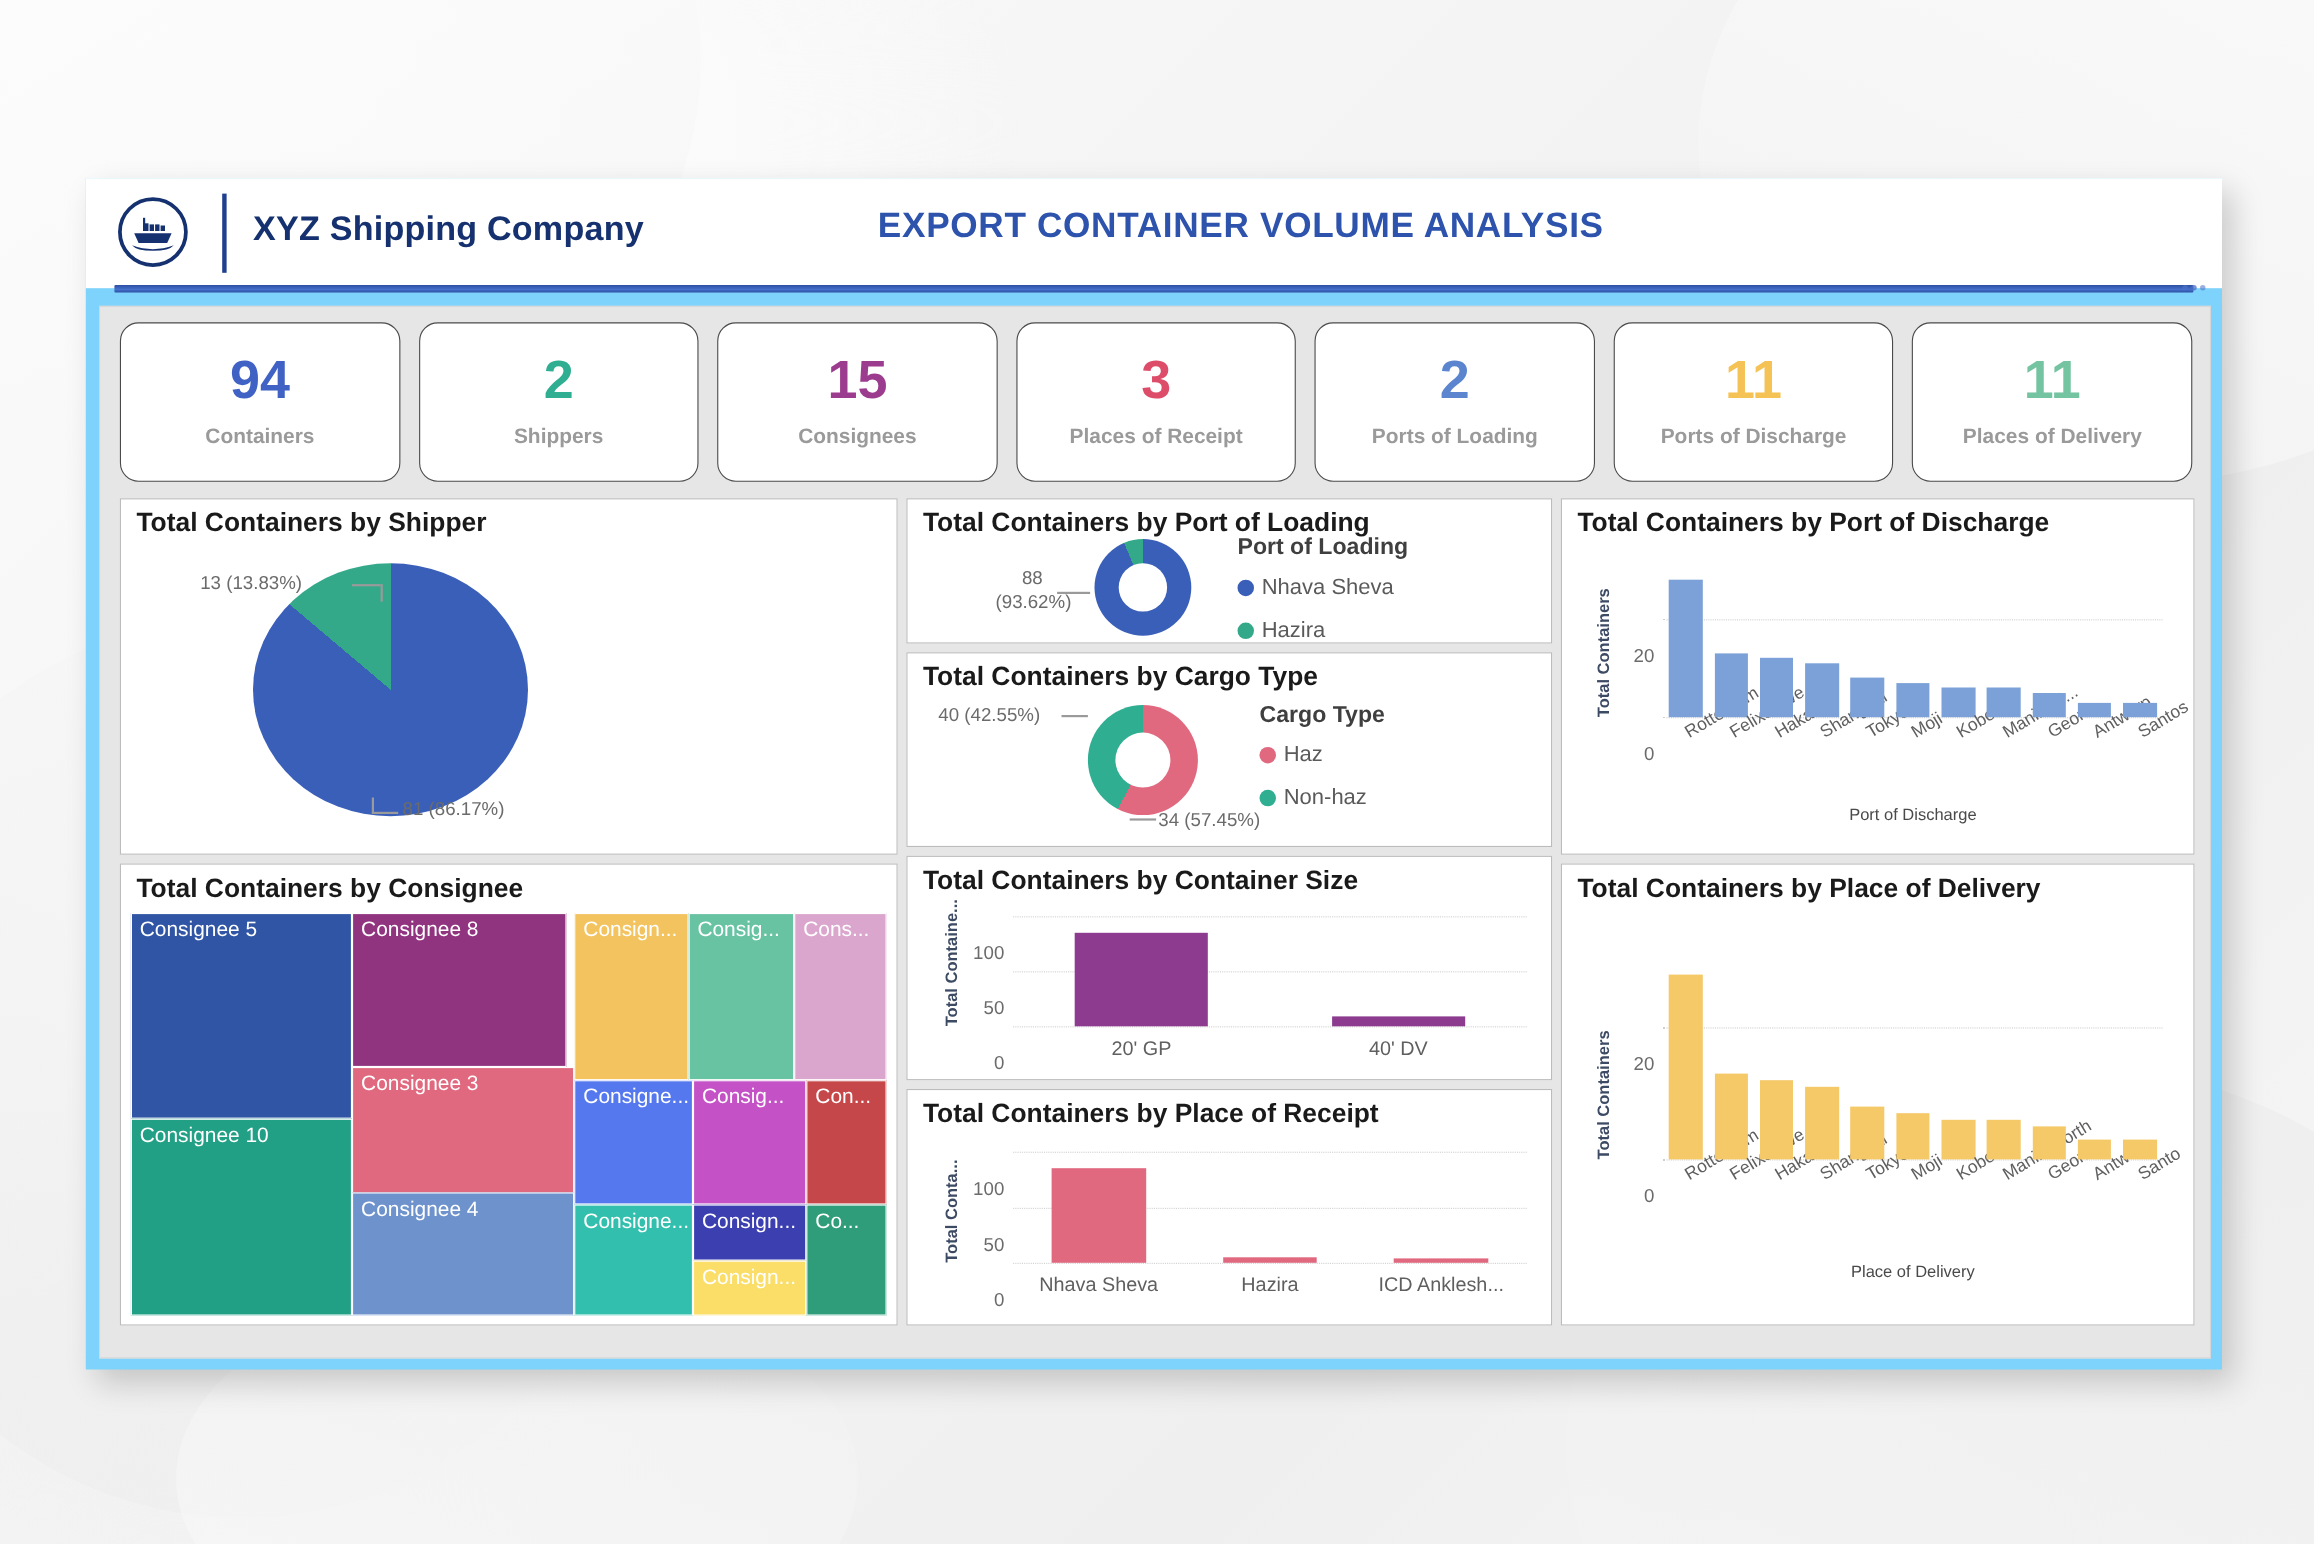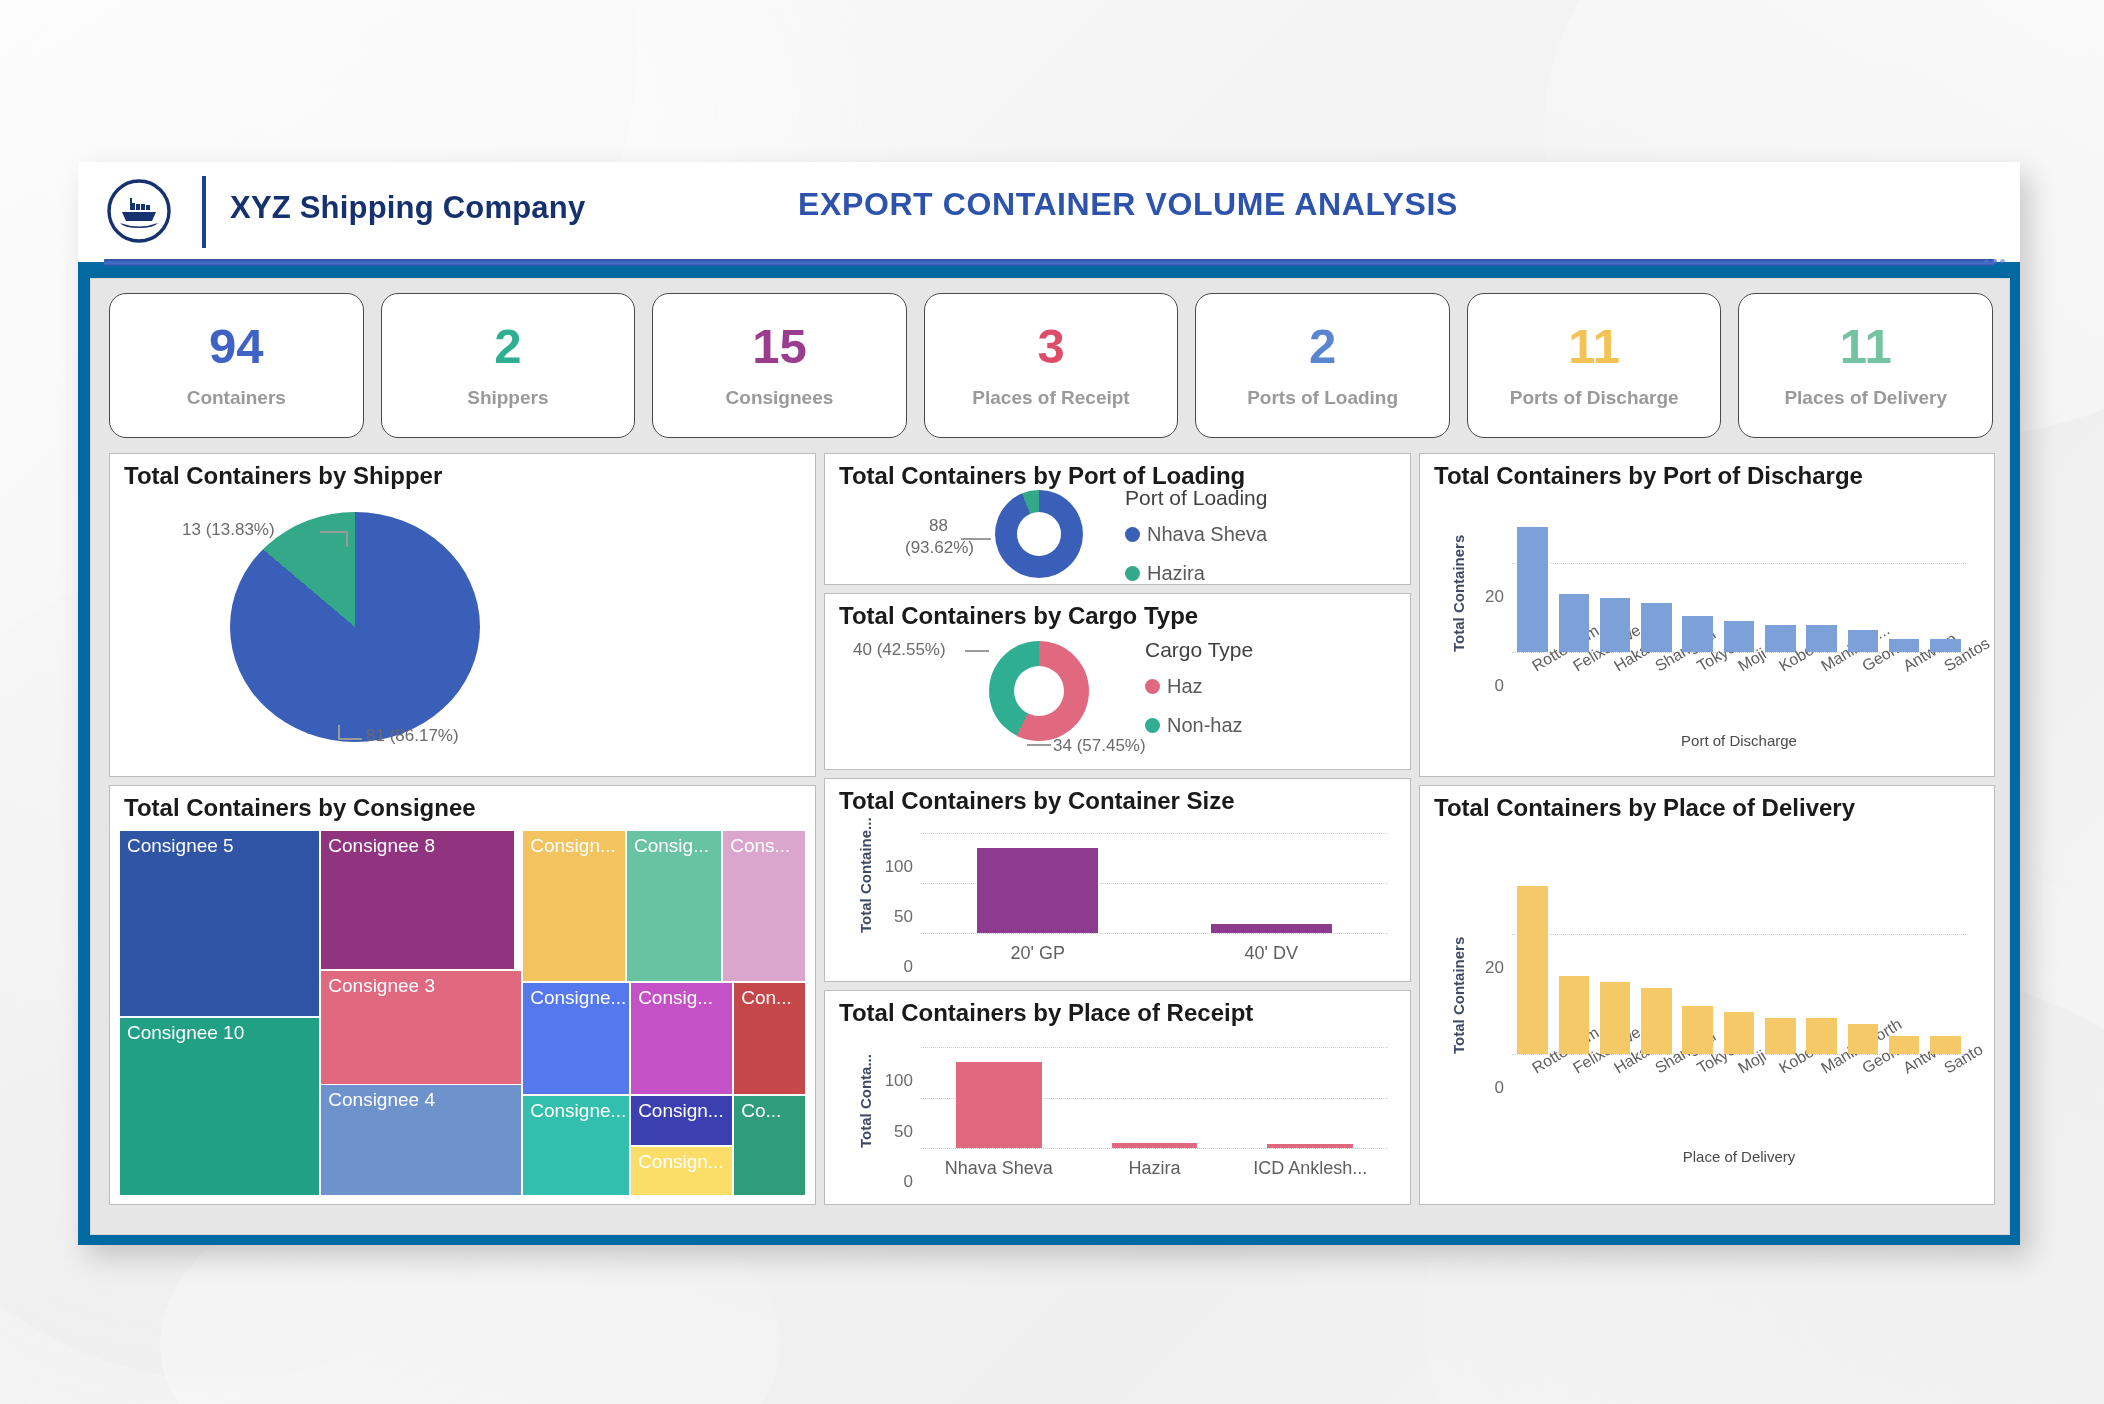--- a/index.html
+++ b/index.html
@@ -24,21 +24,21 @@
   .sw3 { right:-220px; top:-180px; width:780px; height:620px;
          background:linear-gradient(210deg,#ffffff 0%, #f2f2f2 100%); opacity:.8; }
   .sw4 { right:-180px; bottom:-260px; width:860px; height:700px;
          background:linear-gradient(30deg,#f5f5f5 0%, #ececec 100%); opacity:.75; }
   .sw5 { left:160px; bottom:-120px; width:620px; height:360px;
          background:linear-gradient(20deg,#fafafa 0%, #f1f1f1 100%); opacity:.6; }
 
   
   #slide {
     position:absolute; left:78px; top:162px; width:1942px; height:1083px;
-    background:#0369a1;
+    background:#7dd3fc;
     box-shadow: 10px 12px 26px rgba(0,0,0,.18);
   }
   
   #header { position:absolute; left:0; top:0; width:100%; height:100px; background:#fff; }
   #logo-wrap { position:absolute; left:28px; top:16px; width:66px; height:66px; }
   #logo-wrap svg { display:block; }
   #logo-divider { position:absolute; left:124px; top:14px; width:4px; height:72px; background:#1f3f8f; }
   #company-name {
     position:absolute; left:152px; top:28px;
     font-size:31px; font-weight:bold; color:#15316f; letter-spacing:.2px;
@@ -94,21 +94,21 @@
   #panel-pod        { left:1328px; top:174px; width:574px;  height:322px; }
   #panel-delivery   { left:1328px; top:506px; width:574px;  height:418px; }
 
   
   #pie-wrap { position:absolute; left:120px; top:58px; width:250px; height:230px; }
   #pie { width:250px; height:230px; border-radius:50%; }
   .callout { position:absolute; font-size:17px; color:#6b6b6b; white-space:nowrap; }
   .leader { position:absolute; background:#9a9a9a; }
 
   .legend { position:absolute; }
-  .legend-title { font-size:21px; font-weight:normal; color:#3f3f3f; margin-bottom:13px; }
+  .legend-title { font-size:21px; font-weight:bold; color:#3f3f3f; margin-bottom:13px; }
   .legend-item { display:flex; align-items:center; gap:7px; margin-bottom:16px; font-size:20px; color:#5a5a5a; }
   .legend-dot { width:15px; height:15px; border-radius:50%; flex:none; }
 
   
   #treemap { position:absolute; left:9px; top:44px; width:687px; height:366px; }
   .tile { position:absolute; box-sizing:border-box; border:1.5px solid #ffffff; overflow:hidden; }
   .tile span {
     position:absolute; left:7px; top:4px; right:3px;
     color:#fff; font-size:19px; white-space:nowrap; overflow:hidden;
   }

